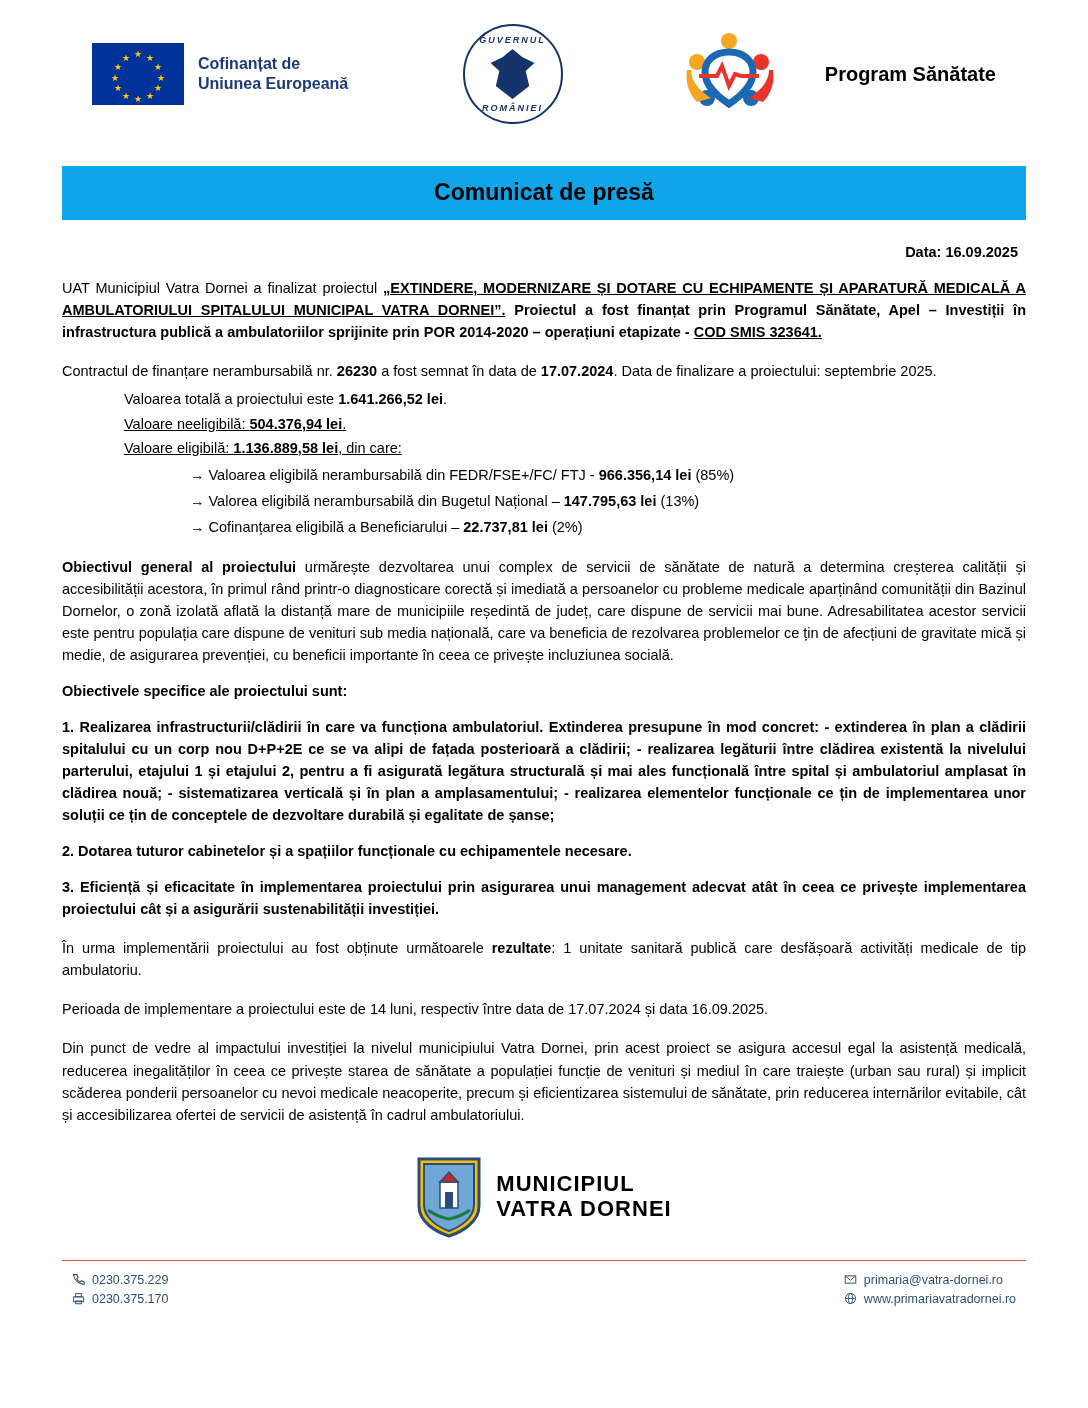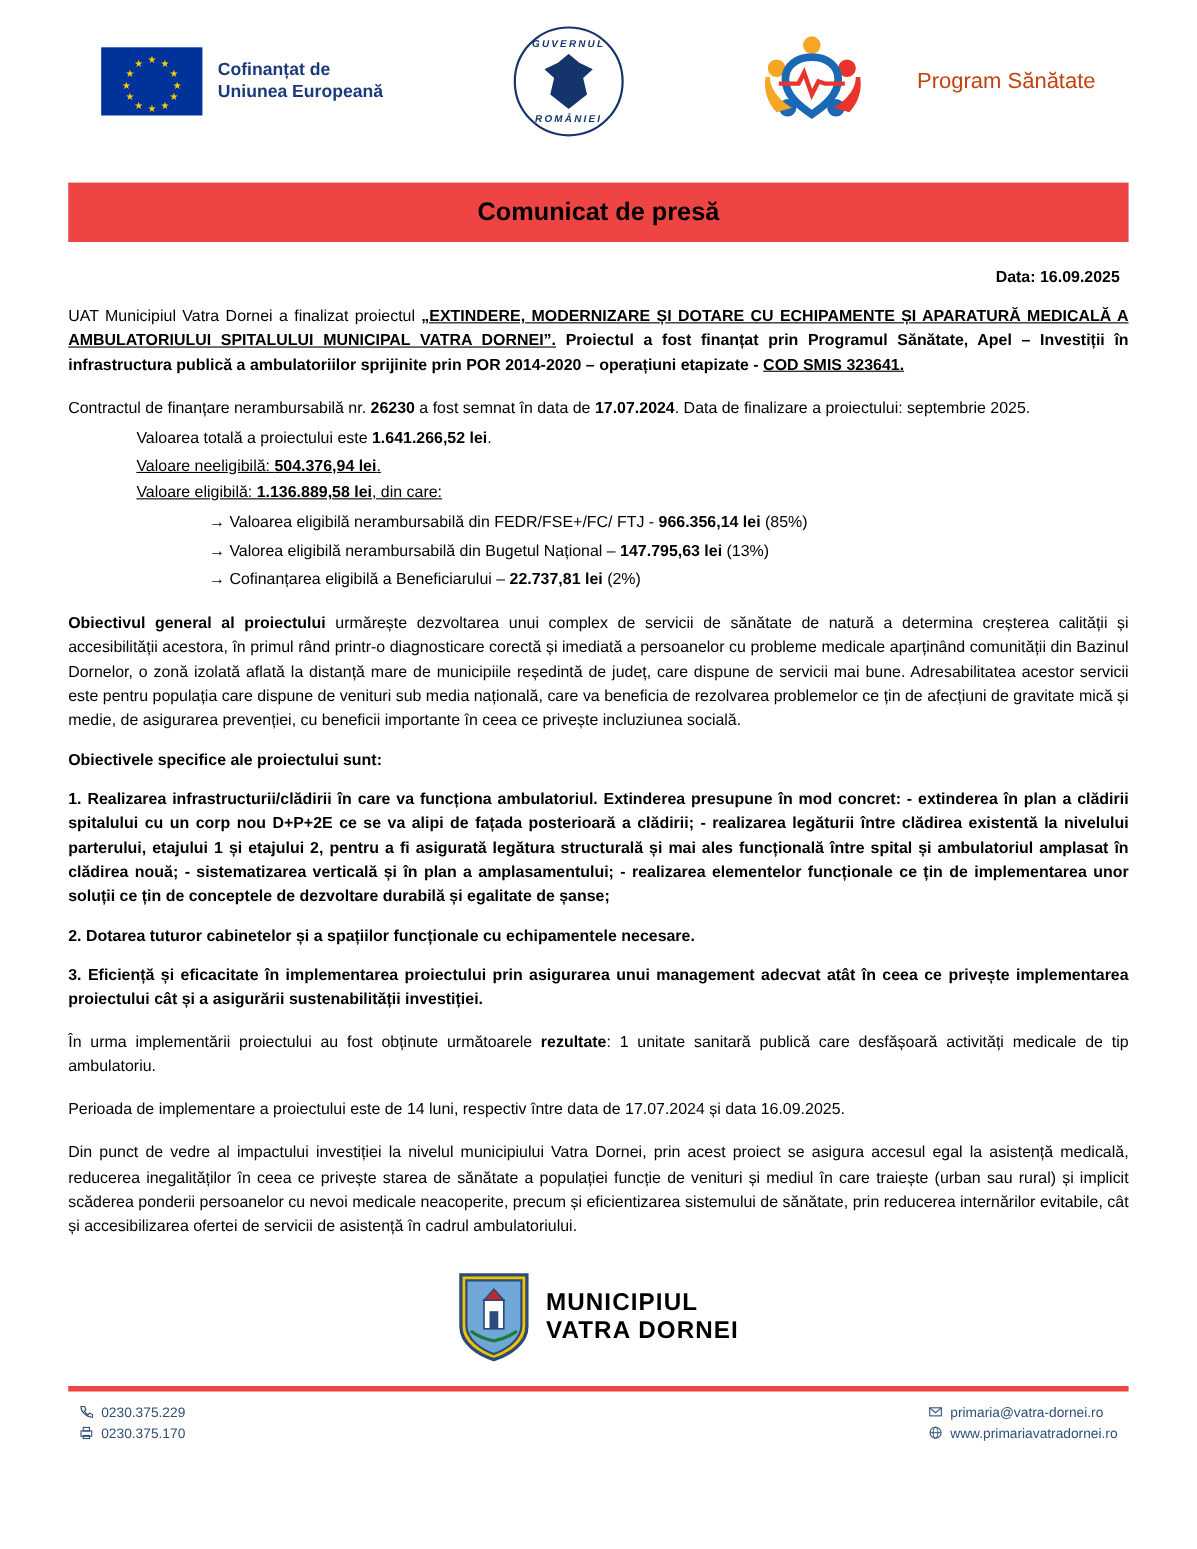--- a/index.html
+++ b/index.html
@@ -95,29 +95,29 @@
     clip-path: polygon(50% 0%, 72% 16%, 100% 28%, 80% 44%, 88% 74%, 50% 100%, 12% 74%, 20% 44%, 0% 28%, 28% 16%);
   }
   .ps-logo {
     display: flex;
     align-items: center;
     gap: 12px;
   }
   .ps-mark { width: 104px; height: 84px; flex: none; }
   .ps-text {
     font-size: 20px;
-    font-weight: normal;
-    color: #c2410c;
+    font-weight: bold;
+    color: #000000;
     white-space: nowrap;
     margin-left: 32px;
   }
 
   
   .title-bar {
-    background: #ef4444;
+    background: #0ea5e9;
     text-align: center;
     font-size: 23px;
     font-weight: bold;
     padding: 13px 0 14px 0;
     margin: 36px 0 0 0;
   }
 
   
   .doc-date {
     text-align: right;
@@ -179,21 +179,21 @@
   .seal-name {
     font-size: 22px;
     font-weight: bold;
     color: #000000;
     letter-spacing: 1px;
     line-height: 1.12;
   }
 
   .footer {
     margin-top: 22px;
-    border-top: 5px solid #ef4444;
+    border-top: 1px solid #ef4444;
     padding: 12px 10px 18px 10px;
     display: flex;
     justify-content: space-between;
     font-size: 12.5px;
     color: #2f4f76;
   }
   .footer .col { display: flex; flex-direction: column; gap: 5px; }
   .footer .line { display: flex; align-items: center; gap: 7px; }
   .footer .ico {
     width: 13px; height: 13px; flex: none;

